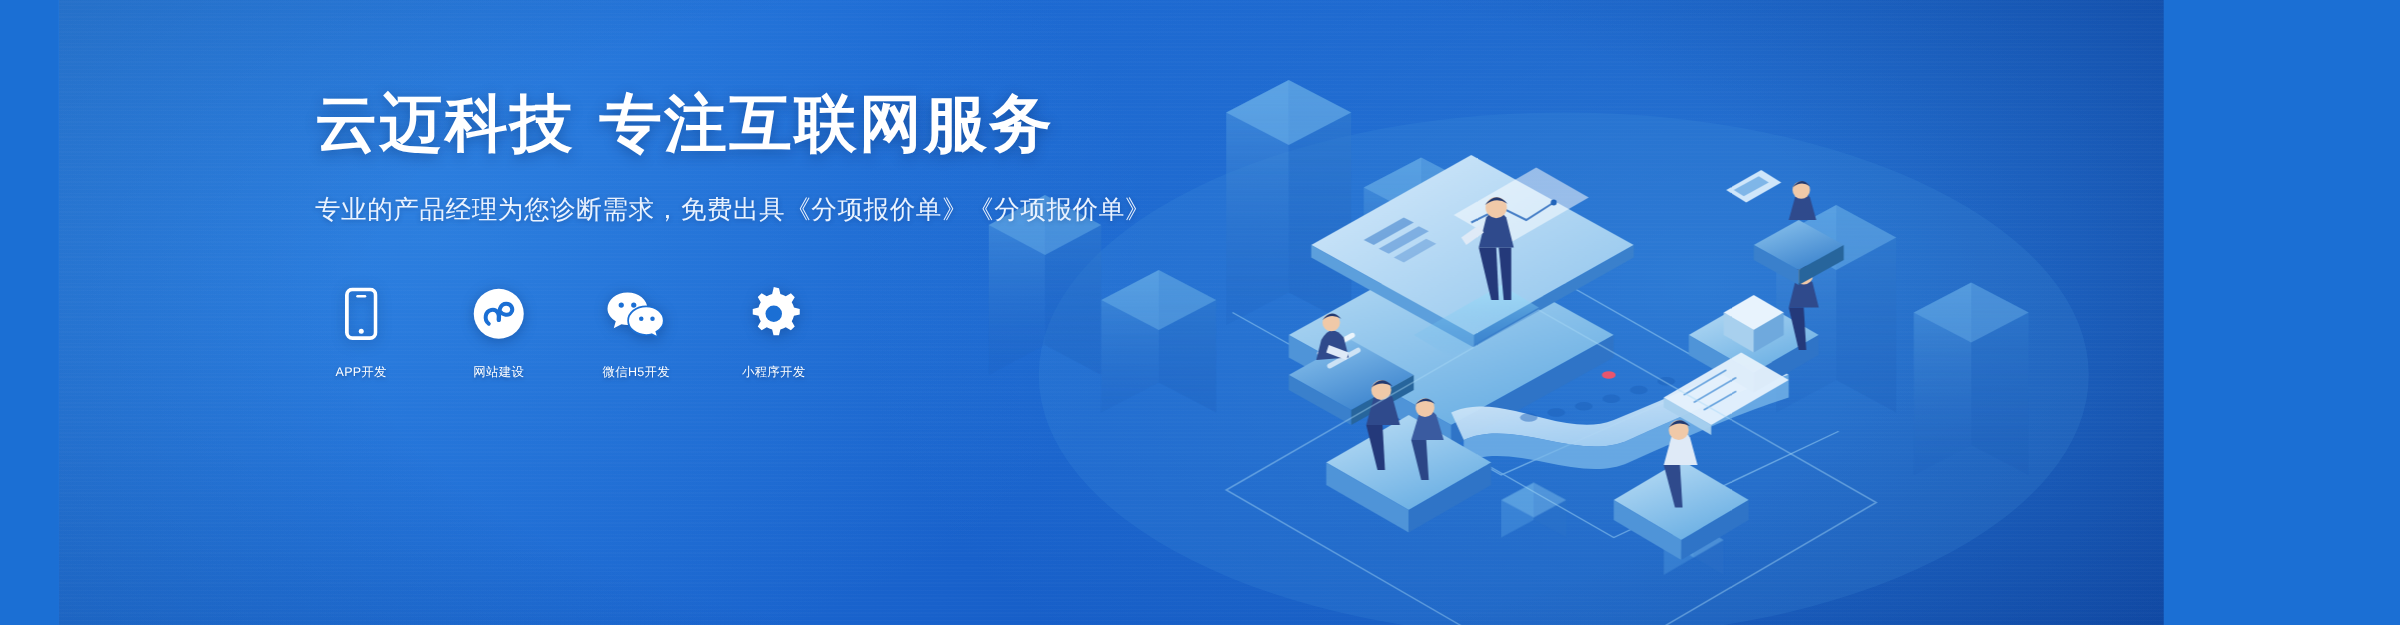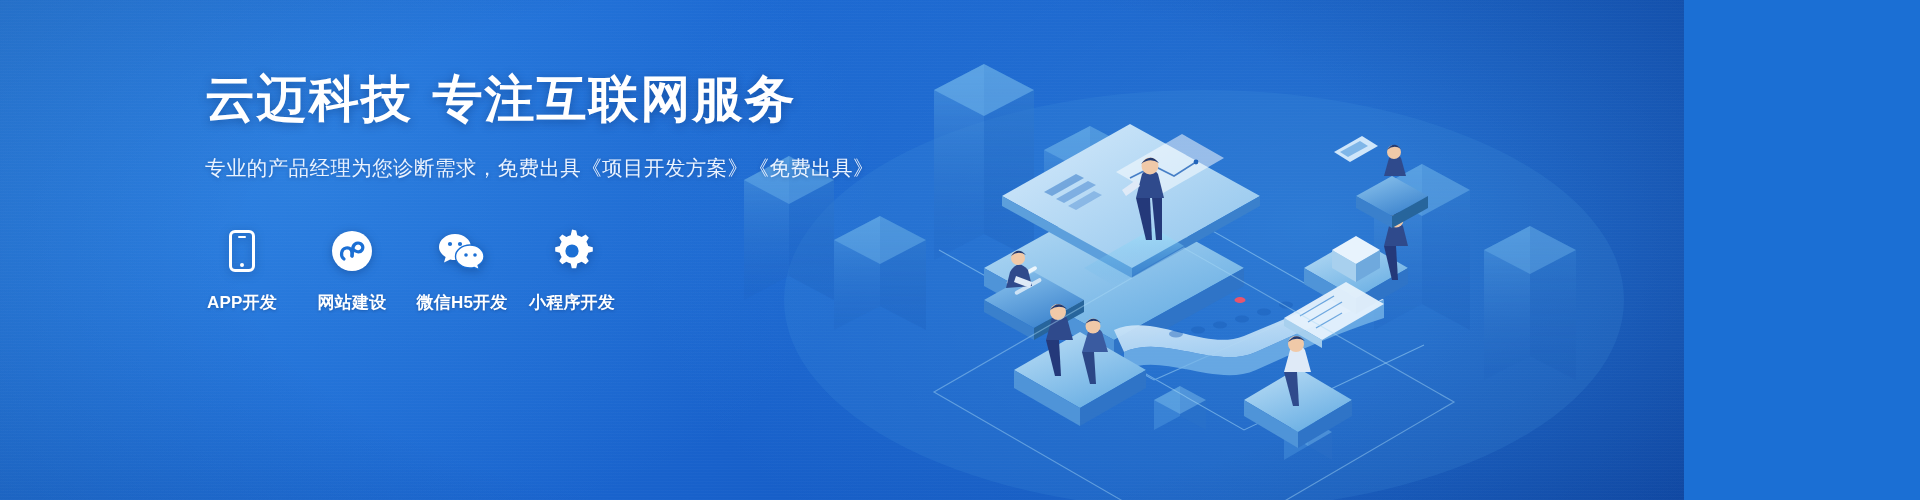--- a/index.html
+++ b/index.html
@@ -11,20 +11,21 @@
 
   
   .banner{
     position:relative;
     width:1684px; height:500px;
     overflow:hidden;
     background:
       radial-gradient(ellipse 1100px 700px at 78% 45%, rgba(56,140,226,.55) 0%, rgba(30,104,200,0) 62%),
       radial-gradient(ellipse 900px 560px at 18% 38%, rgba(60,146,232,.40) 0%, rgba(30,104,200,0) 64%),
       linear-gradient(128deg,#2b7fe0 0%,#1f6ed6 26%,#1861cb 52%,#1356bd 74%,#0f4aad 100%);
+    margin-left: 47px;
   }
   
   .banner::after{
     content:""; position:absolute; inset:0; pointer-events:none;
     background:repeating-linear-gradient(0deg, rgba(255,255,255,.030) 0px, rgba(255,255,255,.030) 1px, rgba(0,0,0,0) 1px, rgba(0,0,0,0) 3px);
     opacity:.55;
   }
   
   .vignette{
     position:absolute; inset:0; pointer-events:none;
@@ -54,21 +55,21 @@
     position:absolute; left:205px; top:228px; z-index:6;
     display:flex; align-items:flex-start; gap:36px;
   }
   .svc{ width:74px; display:flex; flex-direction:column; align-items:center; }
   .svc-ico{
     height:46px; display:flex; align-items:center; justify-content:center;
     filter:drop-shadow(0 2px 5px rgba(4,36,92,.33));
   }
   .svc-ico svg{ display:block; }
   .svc-label{
-    margin-top:17px; font-size:17px; font-weight:700; color:#ffffff;
+    margin-top:17px; font-size:10px; font-weight:400; color:#ffffff;
     white-space:nowrap; letter-spacing:.2px;
     text-shadow:0 1px 3px rgba(4,36,92,.35);
   }
 
   
   .art{ position:absolute; right:0; top:0; width:1000px; height:500px; z-index:4; }
   .art svg{ display:block; width:100%; height:100%; }
 </style>
 </head>
 <body>
@@ -298,21 +299,21 @@
         <path d="M250 392 L500 248 L770 402 L520 548 Z"></path>
       </g>
     </svg>
   </div>
 
   <div class="vignette"></div>
 
   <div class="copy">
     <div class="headline">云迈科技 专注互联网服务</div>
     <div class="sub">
-      <span class="ln">专业的产品经理为您诊断需求，免费出具《项目开发方案》《免费出具》</span>
+      <span class="ln">专业的产品经理为您诊断需求，免费出具《分项报价单》《分项报价单》</span>
     </div>
   </div>
 
   <div class="services">
 
     <div class="svc">
       <div class="svc-ico">
         <svg width="26" height="42" viewBox="0 0 26 42">
           <rect x="1.5" y="1.5" width="23" height="39" rx="4.5" ry="4.5" fill="none" stroke="#ffffff" stroke-width="3"></rect>
           <rect x="9" y="6" width="8" height="2" rx="1" fill="#ffffff"></rect>

